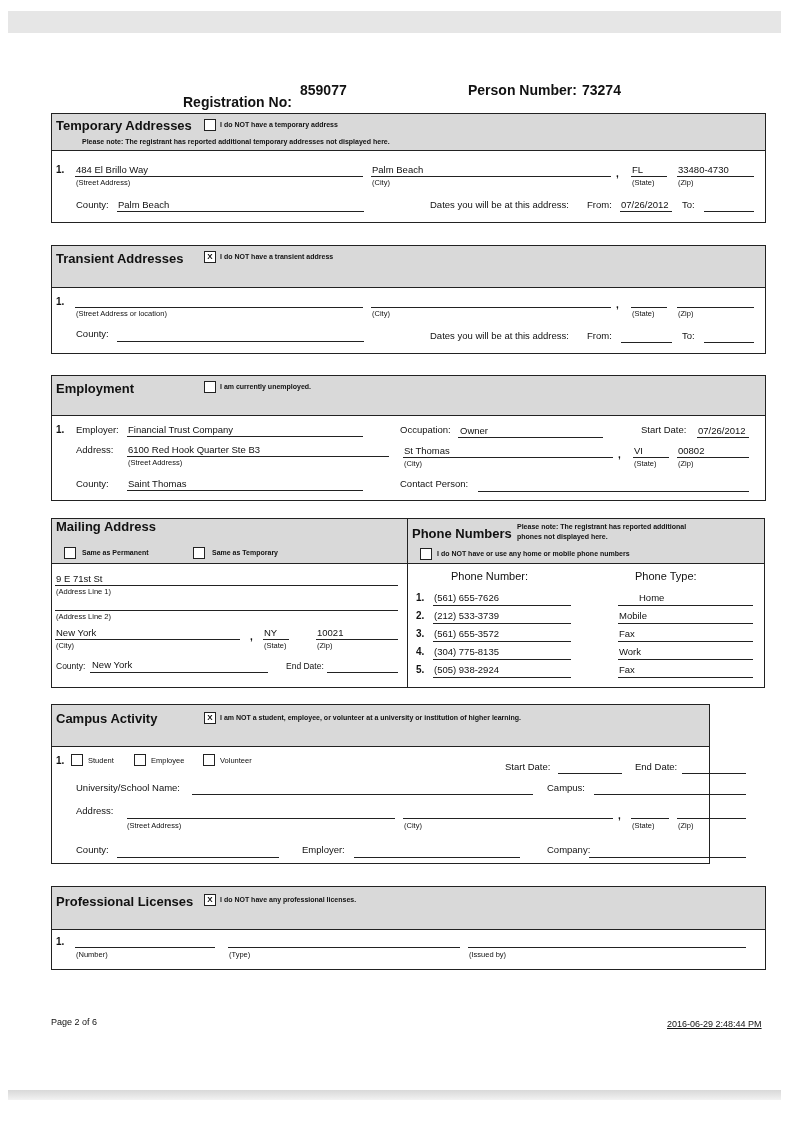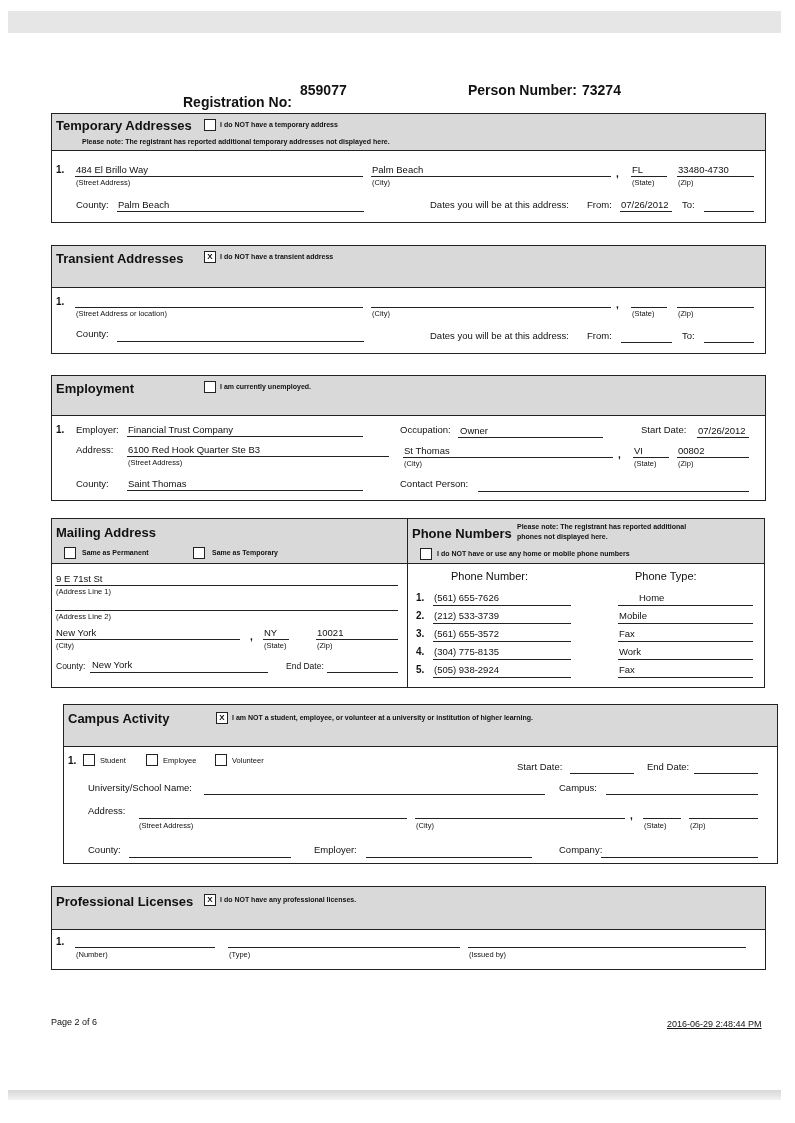--- a/index.html
+++ b/index.html
@@ -127,21 +127,21 @@
 
   <div class="lbl" style="left:24px;top:102px;">County:</div>
   <div class="val" style="left:76px;top:102px;">Saint Thomas</div>
   <div class="line" style="left:75px;top:114px;width:236px;"></div>
   <div class="lbl" style="left:348px;top:102px;">Contact Person:</div>
   <div class="line" style="left:426px;top:115px;width:271px;"></div>
 </div>
 
 <div class="box" style="left:51px;top:518px;width:358px;height:170px;">
   <div class="band" style="height:44px;"></div>
-  <div class="sec-title" style="left:4px;top:6px;">Mailing Address</div>
+  <div class="sec-title" style="left:4px;top:0;">Mailing Address</div>
   <div class="cb" style="left:12px;top:28px;"></div>
   <div class="cb-label" style="left:30px;top:30px;">Same as Permanent</div>
   <div class="cb" style="left:141px;top:28px;"></div>
   <div class="cb-label" style="left:160px;top:30px;">Same as Temporary</div>
 
   <div class="val" style="left:4px;top:54px;">9 E 71st St</div>
   <div class="line" style="left:3px;top:66px;width:343px;"></div>
   <div class="sub" style="left:4px;top:68px;">(Address Line 1)</div>
   <div class="line" style="left:3px;top:91px;width:343px;"></div>
   <div class="sub" style="left:4px;top:93px;">(Address Line 2)</div>
@@ -204,21 +204,21 @@
   </div>
   <div>
     <div class="num" style="left:8px;top:145px;">5.</div>
     <div class="val" style="left:26px;top:145px;">(505) 938-2924</div>
     <div class="line" style="left:25px;top:158px;width:138px;"></div>
     <div class="val" style="left:211px;top:145px;">Fax</div>
     <div class="line" style="left:210px;top:158px;width:135px;"></div>
   </div>
 </div>
 
-<div class="box" style="left:51px;top:704px;width:715px;height:160px;margin-left:12px;">
+<div class="box" style="left:51px;top:704px;width:659px;height:160px;">
   <div class="band" style="height:41px;"></div>
   <div class="sec-title" style="left:4px;top:6px;">Campus Activity</div>
   <div class="cb" style="left:152px;top:7px;">X</div>
   <div class="cb-label" style="left:168px;top:9px;">I am NOT a student, employee, or volunteer at a university or institution of higher learning.</div>
 
   <div class="num" style="left:4px;top:50px;">1.</div>
   <div class="cb" style="left:19px;top:49px;"></div>
   <div class="cb-label" style="left:36px;top:51px;font-weight:normal;font-size:7.5px;">Student</div>
   <div class="cb" style="left:82px;top:49px;"></div>
   <div class="cb-label" style="left:99px;top:51px;font-weight:normal;font-size:7.5px;">Employee</div>

